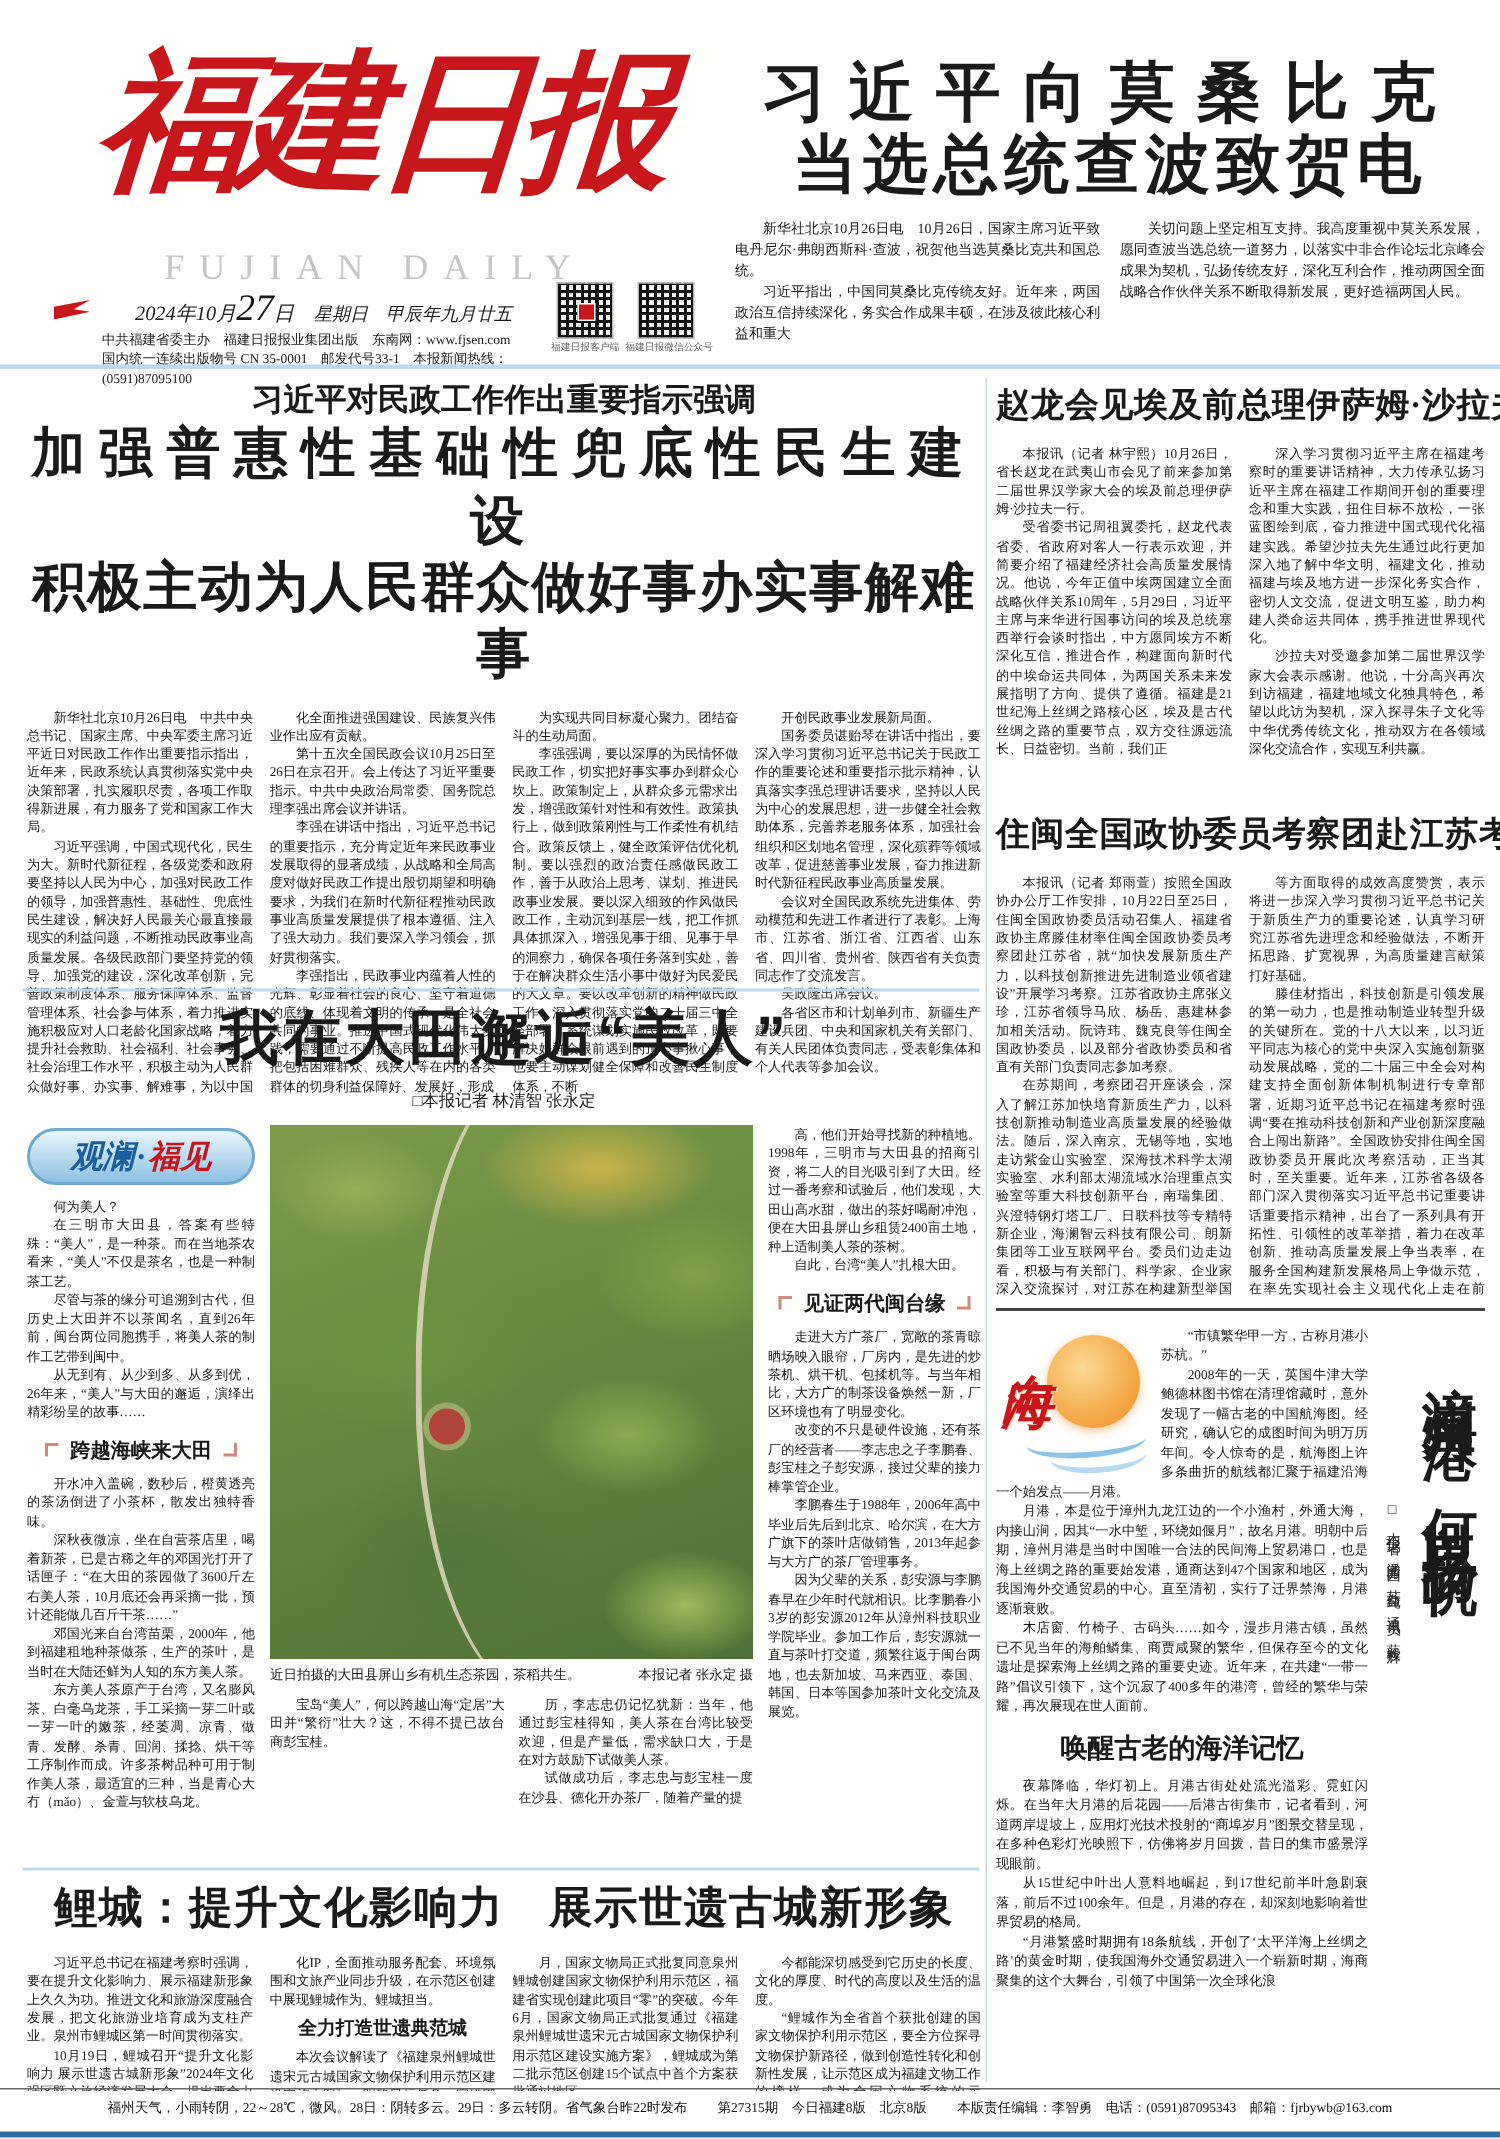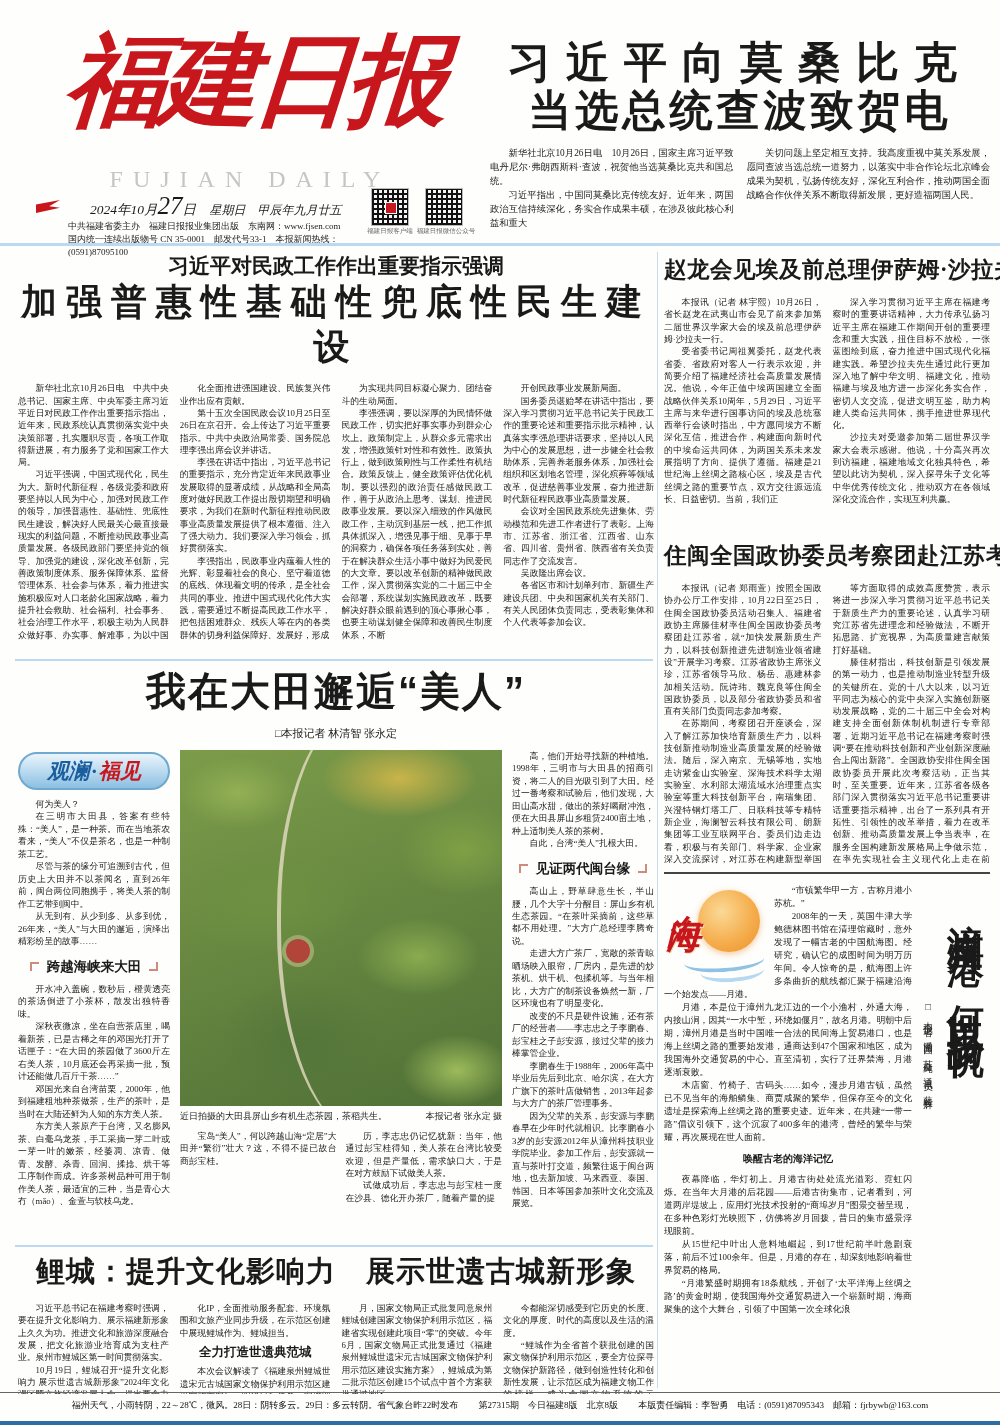--- a/index.html
+++ b/index.html
@@ -101,21 +101,21 @@
   .xh-logo{float:left;width:102px;height:96px;margin:2px 8px 4px 0;position:relative;}
   .xh-sun{position:absolute;right:6px;top:4px;width:62px;height:62px;border-radius:50%;
           background:radial-gradient(circle at 38% 35%,#fbd996 0%,#f5ae4e 55%,#ee8f2a 100%);
           box-shadow:0 2px 6px rgba(238,150,60,.5);}
   .xh-wave{position:absolute;right:2px;bottom:10px;width:80px;height:18px;border-radius:50%;
            border-bottom:4px solid #8ec3e6;transform:rotate(-4deg);}
   .xh-wave.w2{bottom:0;width:64px;border-bottom-color:#b7d9ef;}
   .xh-chars{position:absolute;left:2px;top:2px;writing-mode:vertical-rl;text-orientation:upright;
             font-size:34px;font-weight:bold;font-style:italic;color:#c8161d;line-height:1;
             letter-spacing:4px;text-shadow:1px 1px 0 #f6ddb8;}
-  .xh-sub{text-align:center;font-weight:bold;font-size:10px;margin:8px 0 6px;
+  .xh-sub{text-align:center;font-weight:bold;font-size:18px;margin:8px 0 6px;
           font-family:"Liberation Sans",sans-serif;clear:both;}
   .xh-byline{position:absolute;left:252px;top:120px;width:18px;height:380px;
              writing-mode:vertical-rl;text-orientation:upright;font-size:9.5px;letter-spacing:2px;color:#222;}
   .xh-title{position:absolute;left:272px;top:12px;width:54px;height:492px;
             writing-mode:vertical-rl;text-orientation:upright;font-size:37px;font-weight:bold;
             letter-spacing:9px;font-family:"Liberation Serif",serif;}
   
   .bottom-story{position:absolute;left:18px;top:1252px;width:636px;}
   .b-title{text-align:center;font-weight:bold;font-size:29px;letter-spacing:1px;
            font-family:"Liberation Sans",sans-serif;}
@@ -166,20 +166,21 @@
         </div>
     </div>
   </div>
 
   <div class="hr-header"></div>
   <div class="vdiv"></div>
 
   <div class="main-story">
     <div class="ms-kicker">习近平对民政工作作出重要指示强调</div>
     <div class="ms-h l1">加强普惠性基础性兜底性民生建设</div>
+    <div class="ms-h l2">积极主动为人民群众做好事办实事解难事</div>
     <div class="ms-cols">
       <div class="col">
           <p>新华社北京10月26日电　中共中央总书记、国家主席、中央军委主席习近平近日对民政工作作出重要指示指出，近年来，民政系统认真贯彻落实党中央决策部署，扎实履职尽责，各项工作取得新进展，有力服务了党和国家工作大局。</p>
           <p>习近平强调，中国式现代化，民生为大。新时代新征程，各级党委和政府要坚持以人民为中心，加强对民政工作的领导，加强普惠性、基础性、兜底性民生建设，解决好人民最关心最直接最现实的利益问题，不断推动民政事业高质量发展。各级民政部门要坚持党的领导、加强党的建设，深化改革创新，完善政策制度体系、服务保障体系、监督管理体系、社会参与体系，着力推进实施积极应对人口老龄化国家战略，着力提升社会救助、社会福利、社会事务、社会治理工作水平，积极主动为人民群众做好事、办实事、解难事，为以中国式现代</p>
         </div>
       <div class="col">
           <p>化全面推进强国建设、民族复兴伟业作出应有贡献。</p>
           <p>第十五次全国民政会议10月25日至26日在京召开。会上传达了习近平重要指示。中共中央政治局常委、国务院总理李强出席会议并讲话。</p>
           <p>李强在讲话中指出，习近平总书记的重要指示，充分肯定近年来民政事业发展取得的显著成绩，从战略和全局高度对做好民政工作提出殷切期望和明确要求，为我们在新时代新征程推动民政事业高质量发展提供了根本遵循、注入了强大动力。我们要深入学习领会，抓好贯彻落实。</p>
           <p>李强指出，民政事业内蕴着人性的光辉、彰显着社会的良心、坚守着道德的底线、体现着文明的传承，是全社会共同的事业。推进中国式现代化伟大实践，需要通过不断提高民政工作水平，把包括困难群众、残疾人等在内的各类群体的切身利益保障好、发展好，形成</p>
@@ -277,21 +278,20 @@
         </div>
       </div>
       <div class="f-right">
         <div class="f-body">
           <div>
               <p>高，他们开始寻找新的种植地。1998年，三明市与大田县的招商引资，将二人的目光吸引到了大田。经过一番考察和试验后，他们发现，大田山高水甜，做出的茶好喝耐冲泡，便在大田县屏山乡租赁2400亩土地，种上适制美人茶的茶树。</p>
               <p>自此，台湾“美人”扎根大田。</p>
             </div>
           <div class="deco">见证两代闽台缘</div>
           <div>
-              <p>高山上，野草肆意生长，半山腰，几个大字十分醒目：屏山乡有机生态茶园。“在茶叶采摘前，这些草都不用处理。”大方广总经理李腾奇说。</p>
               <p>走进大方广茶厂，宽敞的茶青晾晒场映入眼帘，厂房内，是先进的炒茶机、烘干机、包揉机等。与当年相比，大方广的制茶设备焕然一新，厂区环境也有了明显变化。</p>
               <p>改变的不只是硬件设施，还有茶厂的经营者——李志忠之子李鹏春、彭宝桂之子彭安源，接过父辈的接力棒掌管企业。</p>
               <p>李鹏春生于1988年，2006年高中毕业后先后到北京、哈尔滨，在大方广旗下的茶叶店做销售，2013年起参与大方广的茶厂管理事务。</p>
               <p>因为父辈的关系，彭安源与李鹏春早在少年时代就相识。比李鹏春小3岁的彭安源2012年从漳州科技职业学院毕业。参加工作后，彭安源就一直与茶叶打交道，频繁往返于闽台两地，也去新加坡、马来西亚、泰国、韩国、日本等国参加茶叶文化交流及展览。</p>
             </div>
         </div>
       </div>
     </div>
   </div>
 

